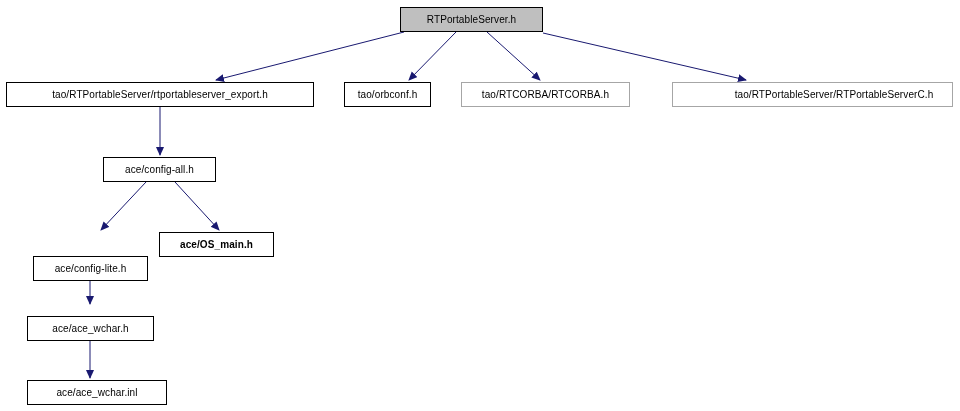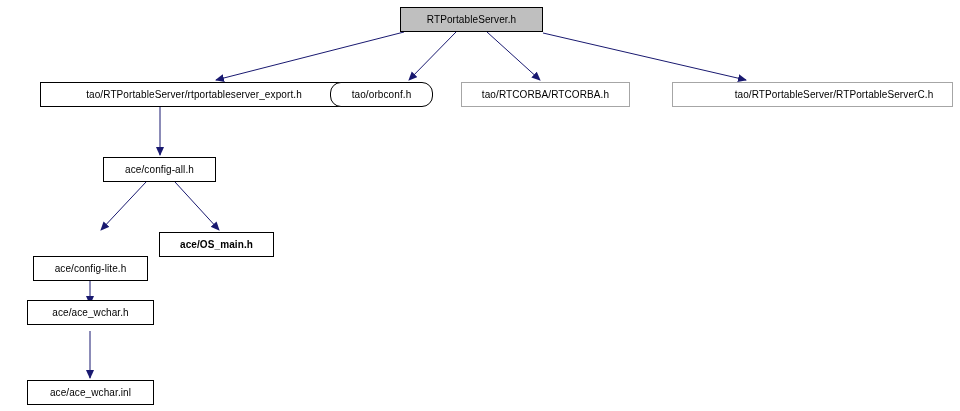--- a/index.html
+++ b/index.html
@@ -69,42 +69,42 @@
         <line x1="175" y1="182" x2="219" y2="230" stroke="#191970" stroke-width="1" marker-end="url(#arrowhead)"></line>
         <line x1="90" y1="257" x2="90" y2="304" stroke="#191970" stroke-width="1" marker-end="url(#arrowhead)"></line>
         <line x1="90" y1="331" x2="90" y2="378" stroke="#191970" stroke-width="1" marker-end="url(#arrowhead)"></line>
       </g>
   </svg>
 
   <div id="nodes-group">
       <div class="node root" style="left: 400px; top: 7px; width: 143px; height: 25px;">
         <span class="node-label">RTPortableServer.h</span>
       </div>
-      <div class="node" style="left: 6px; top: 82px; width: 308px; height: 25px; margin-left: 34px;">
+      <div class="node" style="left: 6px; top: 82px; width: 308px; height: 25px;">
         <span class="node-label">tao/RTPortableServer/rtportableserver_export.h</span>
       </div>
-      <div class="node" style="left: 330px; top: 82px; width: 103px; height: 25px; border-radius: 11px;">
+      <div class="node" style="left: 344px; top: 82px; width: 87px; height: 25px;">
         <span class="node-label">tao/orbconf.h</span>
       </div>
       <div class="node dim" style="left: 461px; top: 82px; width: 169px; height: 25px;">
         <span class="node-label">tao/RTCORBA/RTCORBA.h</span>
       </div>
       <div class="node dim" style="left: 672px; top: 82px; width: 281px; height: 25px; padding-left: 43px;">
         <span class="node-label">tao/RTPortableServer/RTPortableServerC.h</span>
       </div>
       <div class="node" style="left: 103px; top: 157px; width: 113px; height: 25px;">
         <span class="node-label">ace/config-all.h</span>
       </div>
       <div class="node" style="left: 33px; top: 232px; width: 115px; height: 25px; margin-top: 24px;">
         <span class="node-label">ace/config-lite.h</span>
       </div>
       <div class="node" style="left: 159px; top: 232px; width: 115px; height: 25px; font-weight: bold;">
         <span class="node-label">ace/OS_main.h</span>
       </div>
-      <div class="node" style="left: 27px; top: 300px; width: 127px; height: 25px;">
+      <div class="node" style="left: 27px; top: 316px; width: 127px; height: 25px;">
         <span class="node-label">ace/ace_wchar.h</span>
       </div>
-      <div class="node" style="left: 27px; top: 380px; width: 127px; height: 25px;">
+      <div class="node" style="left: 27px; top: 380px; width: 140px; height: 25px;">
         <span class="node-label">ace/ace_wchar.inl</span>
       </div>
     </div>
 
 </div>
 
 </body></html>

